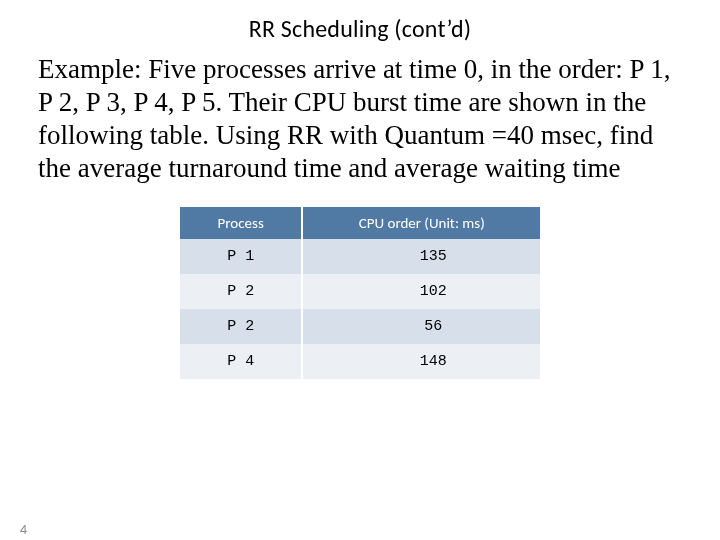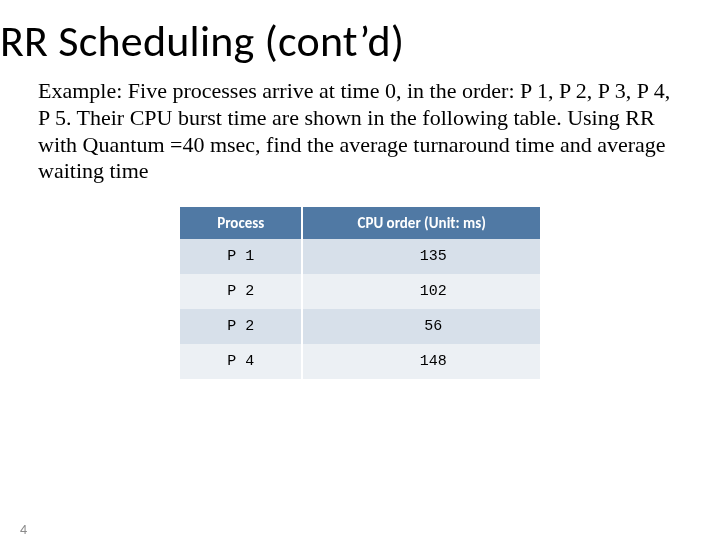--- a/index.html
+++ b/index.html
@@ -12,45 +12,46 @@
     color: #000;
     overflow: hidden;
   }
   .slide {
     position: relative;
     width: 720px;
     height: 540px;
     box-sizing: border-box;
   }
   .title {
-    font-size: 44px;
+    text-align: center;
+    font-size: 24px;
     font-weight: 400;
     margin-top: 14px;
     margin-bottom: 10px;
     letter-spacing: 0.2px;
   }
   .body-text {
     font-family: "Times New Roman", Times, serif;
-    font-size: 22px;
+    font-size: 27px;
     line-height: 1.22;
     margin: 0 38px 14px 38px;
   }
   .table-wrap {
     margin: 22px auto 0 auto;
     width: 360px;
   }
   table {
     border-collapse: collapse;
     width: 100%;
     font-family: "Calibri", "Segoe UI", Arial, sans-serif;
   }
   th {
     background: #5079a4;
     color: #ffffff;
-    font-weight: 700;
+    font-weight: 400;
     font-size: 15px;
     padding: 7px 4px;
     text-align: center;
     border-right: 2px solid #ffffff;
   }
   th:last-child { border-right: none; }
   td {
     font-size: 15px;
     text-align: center;
     padding: 9px 4px;

